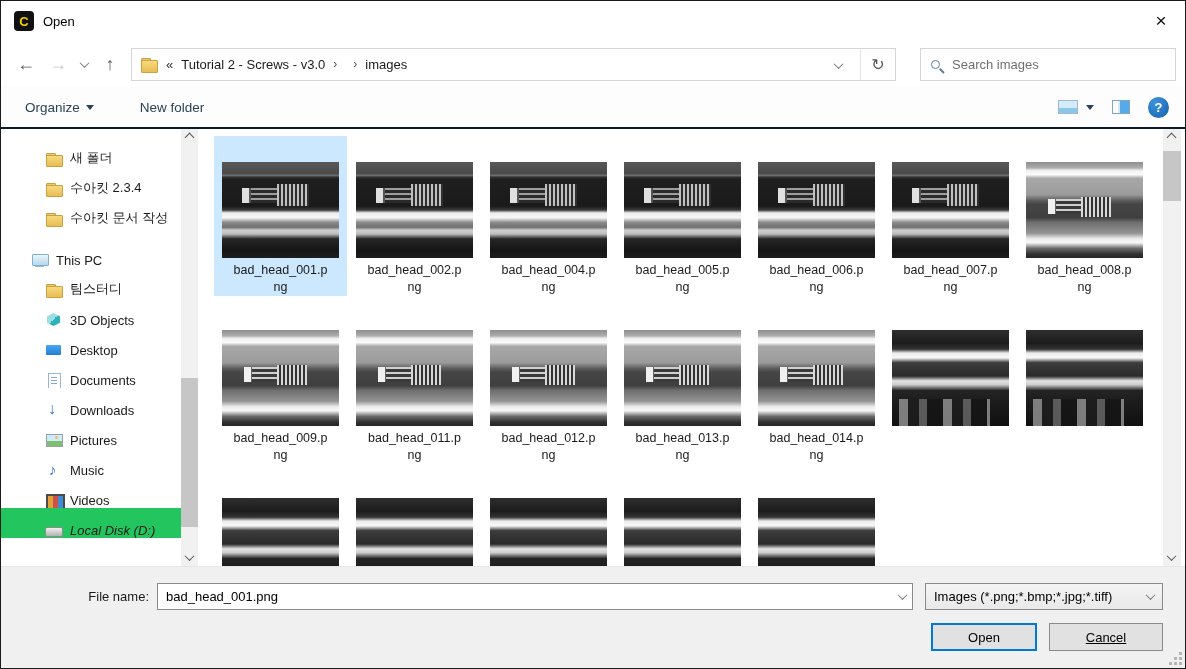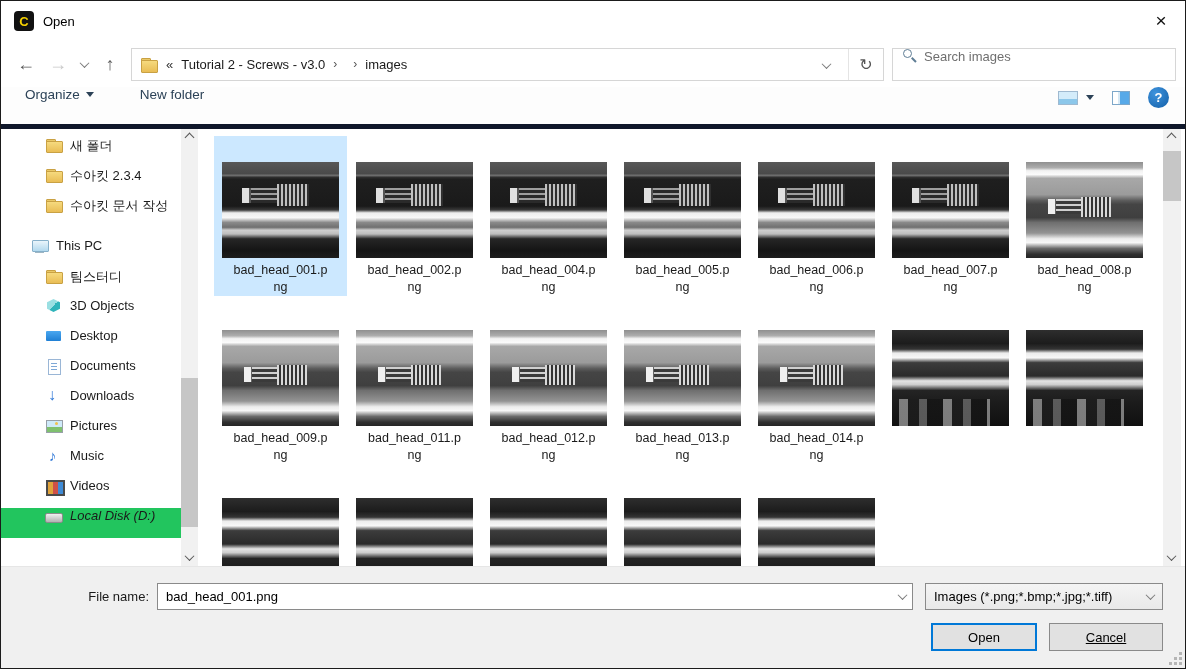--- a/index.html
+++ b/index.html
@@ -29,40 +29,40 @@
   .addr-main{flex:1;display:flex;align-items:center;padding:0 8px;font-size:13px;color:#1a1a1a;height:100%;}
   .addr-folder{width:17px;height:15px;position:relative;margin-right:9px;flex:0 0 17px;}
   .addr-folder::before{content:"";position:absolute;left:1px;top:1px;width:8px;height:4px;background:#eac968;border:1px solid #c9a143;border-radius:1px 1px 0 0;}
   .addr-folder::after{content:"";position:absolute;left:1px;top:3px;width:15px;height:11px;background:linear-gradient(180deg,#f6da7e,#e9bd55);border:1px solid #c9a143;border-radius:1px;}
   .addr-prefix{margin-right:8px;color:#333;font-size:13px;}
   .crumb{white-space:nowrap;}
   .crumb-sep{margin:0 8px;color:#555;font-size:12px;}
   .addr-chev{margin-left:auto;padding:0 10px;}
   .addr-divider{width:1px;height:100%;background:#e4e4e4;}
   .refresh-btn{width:34px;height:100%;display:flex;align-items:center;justify-content:center;font-size:16px;color:#555;}
-  .search-box{width:284px;height:33px;border:1px solid #d6d6d6;margin-left:8px;display:flex;align-items:flex-start;padding:0 10px;background:#fff;}
+  .search-box{width:256px;height:33px;border:1px solid #d6d6d6;margin-left:24px;display:flex;align-items:center;padding:0 10px;background:#fff;}
   .search-glyph{width:9px;height:9px;border:1.6px solid #5f7d95;border-radius:50%;position:relative;flex:0 0 9px;margin-right:12px;}
   .search-glyph::after{content:"";position:absolute;width:6px;height:1.6px;background:#5f7d95;transform:rotate(45deg);left:7px;top:9px;}
   .search-box input{border:none;outline:none;flex:1;font-size:13px;color:#222;font-family:inherit;background:transparent;}
   .search-box input::placeholder{color:#6f6f6f;}
   
-  .toolbar{height:42px;display:flex;align-items:flex-start;padding:0 16px 0 24px;border-bottom:5px solid #0f172a;background:#fdfdfd;}
+  .toolbar{height:42px;display:flex;align-items:center;padding:0 16px 0 24px;border-bottom:2px solid #0f172a;background:#fdfdfd;}
   .tb-item{font-size:13.5px;color:#2c4257;display:flex;align-items:center;}
   .tb-caret{width:0;height:0;border-left:4px solid transparent;border-right:4px solid transparent;border-top:5px solid #2c4257;margin-left:6px;display:inline-block;}
   .tb-newfolder{margin-left:46px;}
   .tb-right{margin-left:auto;display:flex;align-items:center;gap:18px;}
   .view-btn{display:flex;align-items:center;}
   .view-pic{width:20px;height:14px;border:1px solid #9fb9d0;background:linear-gradient(180deg,#d4ecfa 0 55%,#8cc7ea 55%);}
   .pane-icon{width:18px;height:14px;border:1px solid #7da7c9;background:linear-gradient(90deg,#ffffff 0 5px,#d7e9f5 5px 7px,#57a9e8 7px);}
   .help-btn{width:21px;height:21px;border-radius:50%;background:radial-gradient(circle at 35% 30%,#3e93dd,#135fa8);color:#fff;
     display:flex;align-items:center;justify-content:center;font-size:13px;font-weight:bold;}
   
   .content{height:437px;display:flex;background:#fff;}
   .sidebar{width:197px;position:relative;padding-top:8px;flex:0 0 197px;}
-  .side-item{height:30px;display:flex;align-items:flex-start;padding-left:44px;font-size:13px;color:#1a1a1a;width:180px;white-space:nowrap;overflow:hidden;}
+  .side-item{height:30px;display:flex;align-items:flex-end;padding-left:44px;font-size:13px;color:#1a1a1a;width:180px;white-space:nowrap;overflow:hidden;}
   .side-item.root{padding-left:30px;}
   .side-item.gap{margin-top:11px;}
   .side-item.sel{background:#22c55e;font-style:italic;}
   .sicon{width:18px;height:16px;position:relative;flex:0 0 18px;margin-right:7px;}
   .i-folder::before{content:"";position:absolute;left:1px;top:2px;width:8px;height:4px;background:#eac968;border:1px solid #c9a143;border-radius:1px 1px 0 0;}
   .i-folder::after{content:"";position:absolute;left:1px;top:4px;width:15px;height:10px;background:linear-gradient(180deg,#f6da7e,#e9bd55);border:1px solid #c9a143;border-radius:1px;}
   .i-computer::after{content:"";position:absolute;left:1px;top:2px;width:15px;height:10px;background:linear-gradient(180deg,#eaf5fb,#b3d9ee);border:1px solid #86b0ca;border-radius:1px;}
   .i-computer::before{content:"";position:absolute;left:4px;bottom:1px;width:9px;height:2px;background:#9fb6c4;}
   .i-3d::after{content:"";position:absolute;left:2px;top:1px;width:13px;height:13px;background:linear-gradient(135deg,#9adfe2 0 50%,#2fb3ba 50%);clip-path:polygon(50% 0,100% 25%,100% 75%,50% 100%,0 75%,0 25%);}
   .i-desktop::after{content:"";position:absolute;left:1px;top:3px;width:15px;height:10px;background:linear-gradient(180deg,#4aa7f0,#1f7fd4);border-radius:1px;}

